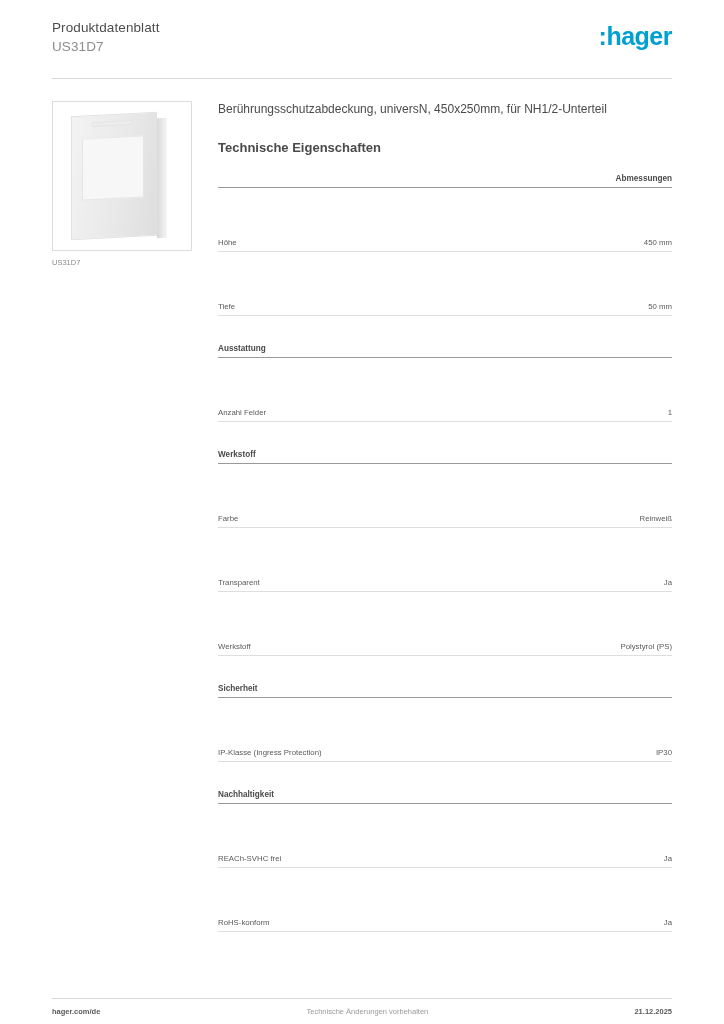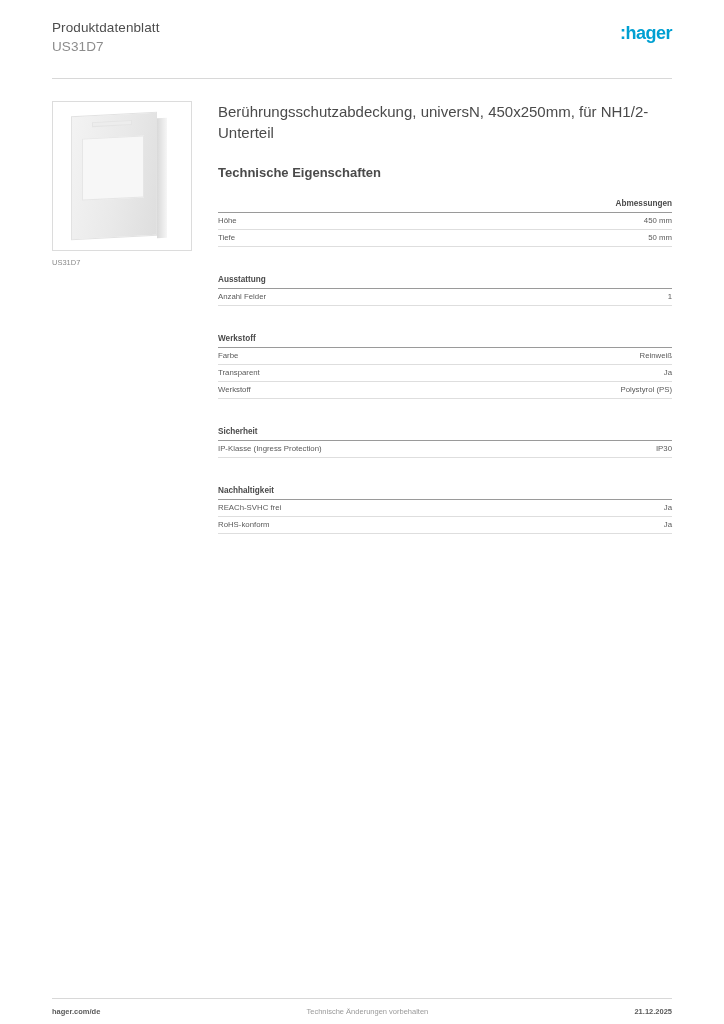--- a/index.html
+++ b/index.html
@@ -39,21 +39,21 @@
     letter-spacing: 0.1px;
   }
   .doc-subtitle {
     font-size: 13.5px;
     font-weight: normal;
     color: #8c8c8c;
     margin-top: 2px;
     letter-spacing: 0.1px;
   }
   .brand {
-    font-size: 18px;
+    font-size: 25px;
     font-weight: bold;
     color: #00a0d2;
     letter-spacing: -0.5px;
     line-height: 1;
     padding-top: 4px;
   }
   .header-rule {
     border-top: 1px solid #d8d8d8;
     margin-top: 22px;
   }
@@ -117,21 +117,21 @@
     color: #8a8a8a;
     margin-top: 7px;
   }
 
   .right-col {
     flex: 1 1 auto;
     padding-left: 26px;
   }
 
   .product-desc {
-    font-size: 15px;
+    font-size: 12px;
     color: #4a4a4a;
     line-height: 1.4;
   }
   .section-heading {
     font-size: 13px;
     font-weight: bold;
     color: #4a4a4a;
     margin-top: 22px;
   }
   .group-title {
@@ -146,21 +146,21 @@
 
   .spec-row {
     display: flex;
     justify-content: space-between;
     align-items: baseline;
     font-size: 7.8px;
     color: #5a5a5a;
     padding: 3.5px 0 3.5px 0;
     border-bottom: 1px solid #dedede;
   }
-  .spec-label { color: #5a5a5a; }
+  .spec-label { color: #5a5a5a; margin-top: 47px; }
   .spec-value { color: #5a5a5a; text-align: right; }
 
   
   .footer {
     position: absolute;
     left: 52px;
     right: 52px;
     bottom: 8px;
   }
   .footer-rule {

